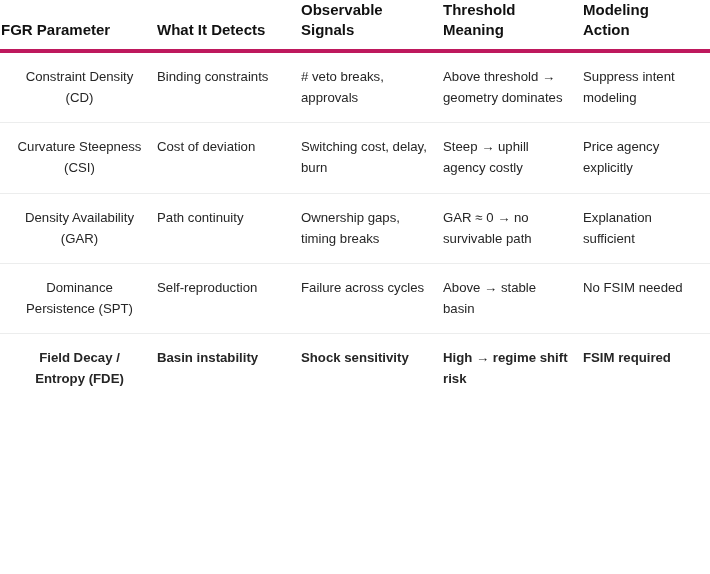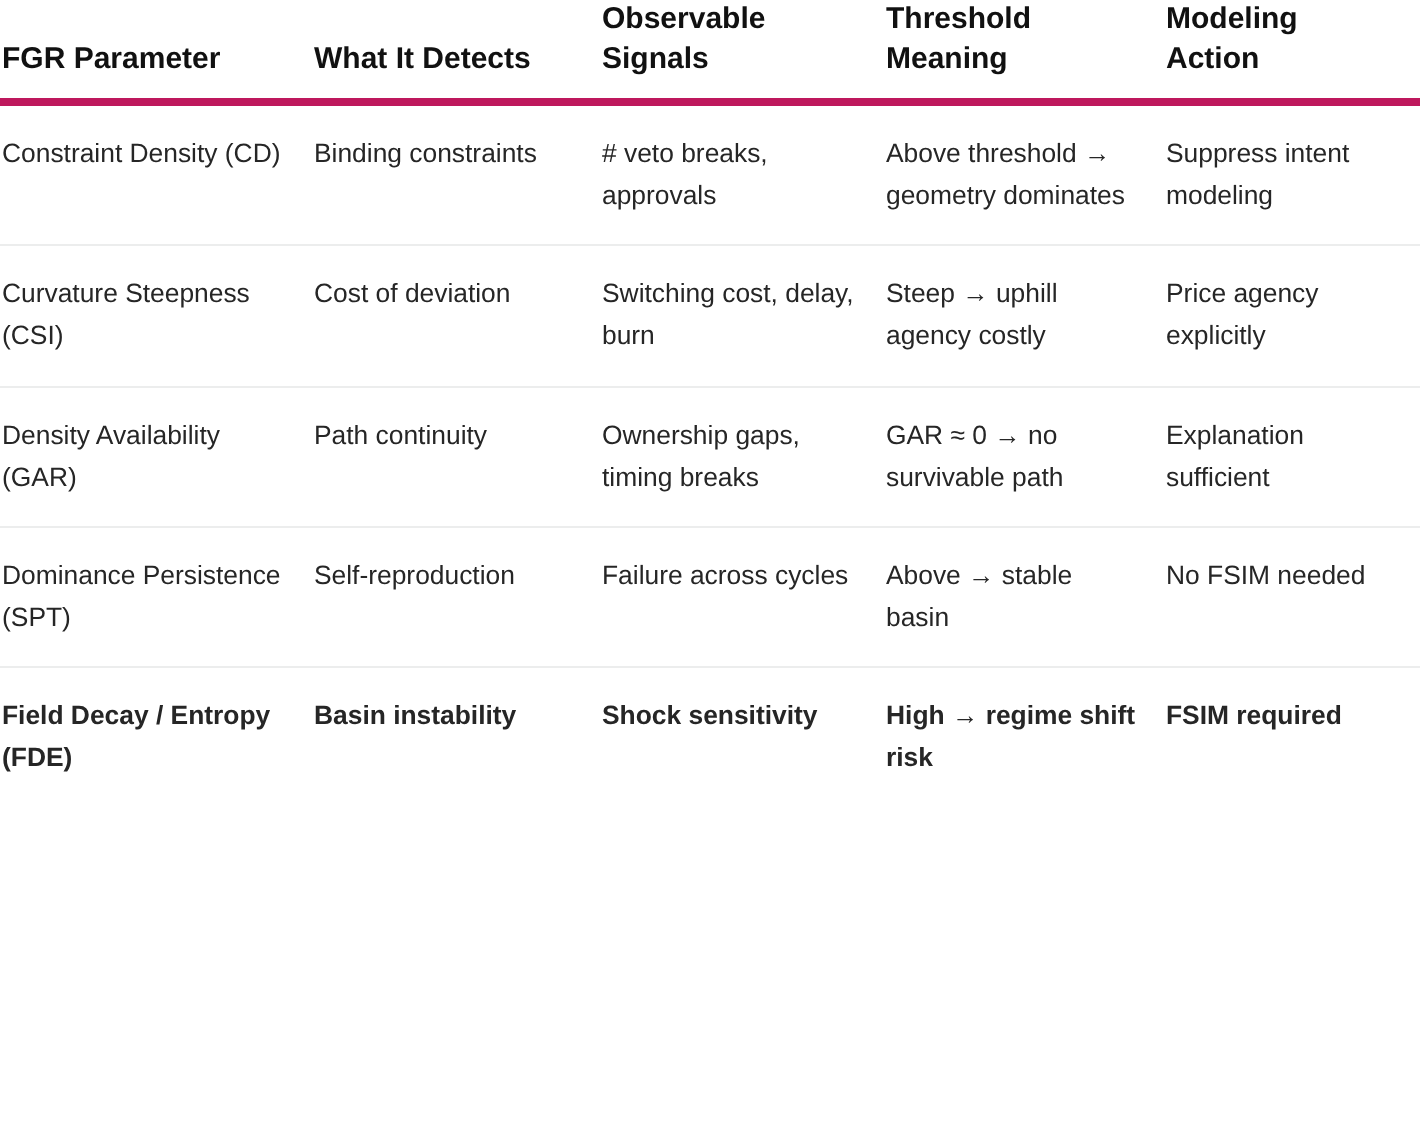--- a/index.html
+++ b/index.html
@@ -55,21 +55,21 @@
     text-align: left;
     vertical-align: top;
     font-weight: normal;
     font-size: 13.2px;
     color: #262626;
     line-height: 1.60;
     padding: 13px 14px 14px 0;
     border-bottom: 1px solid #eceded;
   }
 
-  tbody td:first-child { padding-left: 1px; }
+  tbody td:first-child { padding-left: 16px; text-align: center; }
 
   tbody tr:last-child td { border-bottom: none; font-weight: bold; }
 </style>
 </head>
 <body>
 
 <div class="table-wrap">
   <table class="fgr-table">
     <colgroup>
       <col class="c1">

